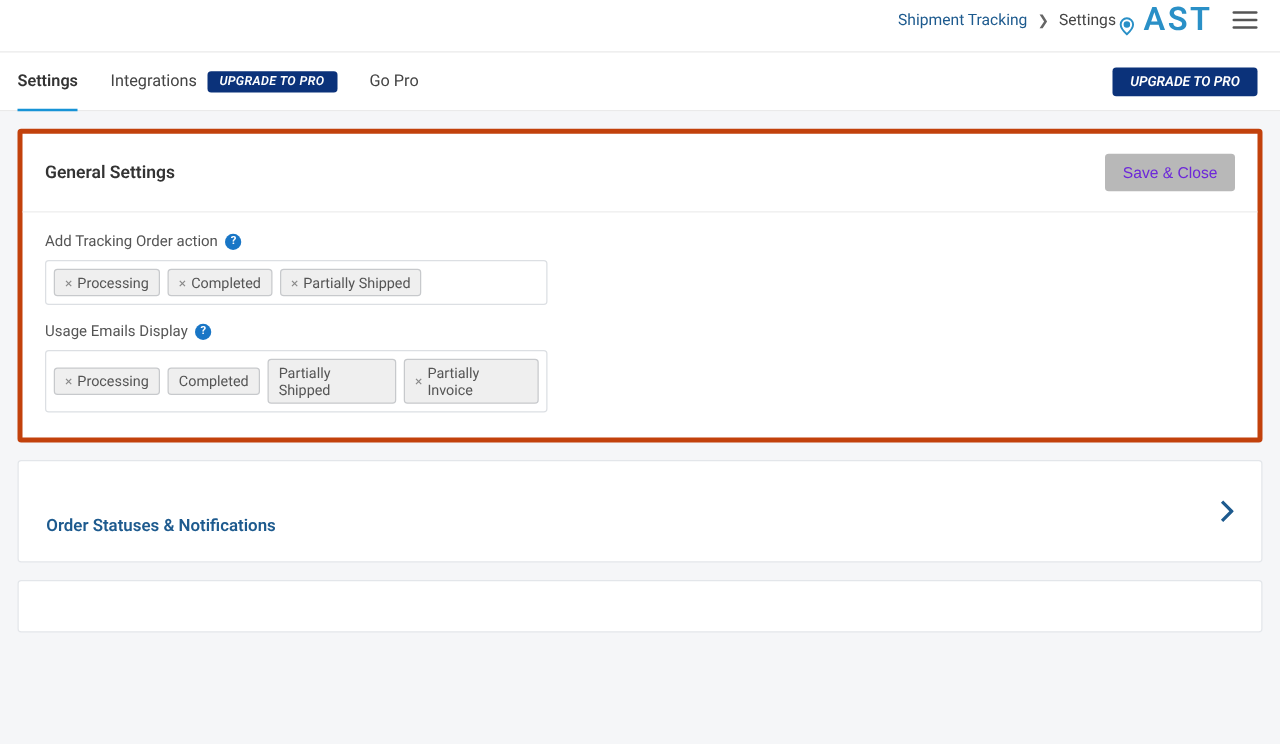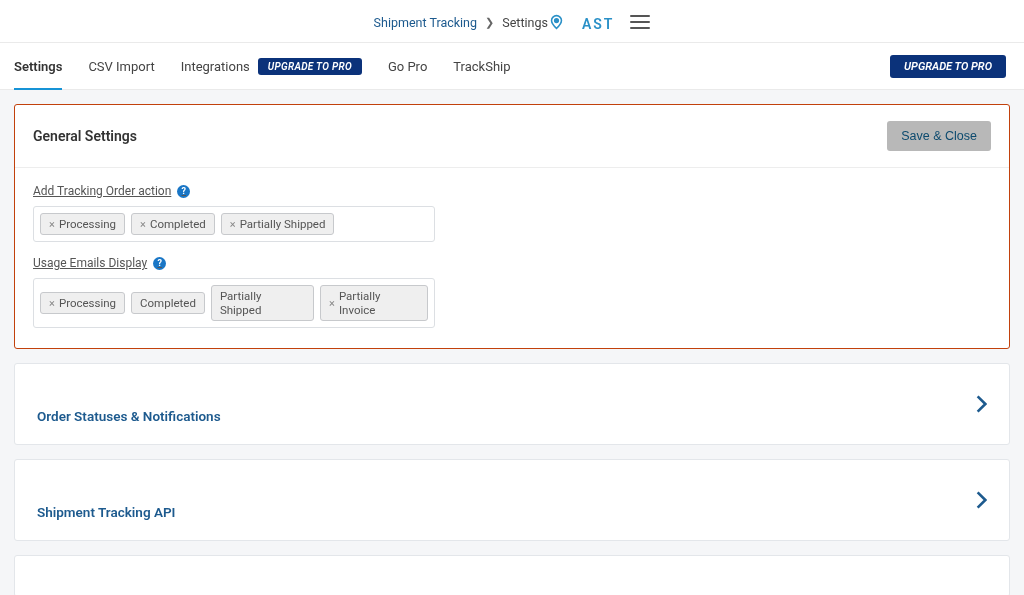--- a/index.html
+++ b/index.html
@@ -8,41 +8,41 @@
     background: #f5f6f8;
     color: #333;
     font-size: 13px;
     width: 1024px;
     height: 595px;
     overflow: hidden;
   }
   
   .topbar {
     display: flex;
-    justify-content: center;
-    align-items: center;
-    padding: 12px 18px 10px 18px;
+    justify-content: flex-end;
+    align-items: center;
+    padding: 1px 18px 10px 18px;
     background: #fff;
   }
   .breadcrumb {
     display: flex;
     align-items: center;
     gap: 8px;
     font-size: 12.5px;
   }
   .breadcrumb .bc-link { color: #1d5a8e; cursor: pointer; }
   .breadcrumb .bc-sep { color: #666; font-size: 11px; }
   .breadcrumb .bc-cur { color: #444; }
   .top-right { display: flex; align-items: center; gap: 16px; }
   .logo {
     display: flex;
     align-items: flex-end;
-    gap: 15px;
-    font-weight: 600;
-    font-size: 14px;
+    gap: 3px;
+    font-weight: 600;
+    font-size: 26px;
     letter-spacing: 2px;
     color: #2a90c7;
   }
   .logo svg { margin-right: 2px; }
   .hamburger {
     display: flex;
     flex-direction: column;
     justify-content: space-between;
     width: 20px;
     height: 14px;
@@ -116,39 +116,39 @@
   
   .content {
     padding: 14px;
     display: flex;
     flex-direction: column;
     gap: 14px;
   }
 
   .panel {
     background: #fff;
-    border: 1px solid #c2410c;
+    border: 4px solid #c2410c;
     border-radius: 3px;
   }
 
   .panel-header {
     display: flex;
     justify-content: space-between;
     align-items: center;
     padding: 16px 18px;
     border-bottom: 1px solid #ededed;
   }
   .panel-title {
     font-size: 14px;
     font-weight: 600;
     color: #333;
   }
   .save-btn {
     background: #b8b8b8;
-    color: #0c4a6e;
+    color: #6d28d9;
     border: none;
     padding: 8px 14px;
     font-size: 12.5px;
     border-radius: 3px;
     cursor: pointer;
   }
 
   .panel-body {
     padding: 16px 18px 20px 18px;
     display: flex;
@@ -160,21 +160,20 @@
     display: flex;
     flex-direction: column;
     gap: 8px;
   }
   .field-label {
     display: flex;
     align-items: center;
     gap: 6px;
     font-size: 12px;
     color: #555;
-    text-decoration: underline;
   }
   .help-icon {
     display: inline-flex;
     align-items: center;
     justify-content: center;
     width: 13px;
     height: 13px;
     border-radius: 50%;
     background: #1976c6;
     color: #fff;
@@ -254,31 +253,25 @@
     </div>
   </div>
 </div>
 
 <div class="tabs-row">
   <div class="tabs">
     <div class="tab active">
       <span>Settings</span>
     </div>
     <div class="tab">
-      <span>CSV Import</span>
-    </div>
-    <div class="tab">
       <span>Integrations</span>
       <span class="badge-pro">UPGRADE TO PRO</span>
     </div>
     <div class="tab">
       <span>Go Pro</span>
-    </div>
-    <div class="tab">
-      <span>TrackShip</span>
     </div>
   </div>
   <div class="top-cta">UPGRADE TO PRO</div>
 </div>
 
 <div class="content">
 
   <div class="panel">
     <div class="panel-header">
       <div class="panel-title">General Settings</div>
@@ -335,28 +328,20 @@
 
   <div class="acc-panel">
     <div class="acc-title">
       <span>Order Statuses &amp; Notifications</span>
     </div>
     <svg class="chevron" width="11" height="18" viewBox="0 0 8 14" fill="none" stroke="currentColor" stroke-width="2">
         <path d="M1 1l6 6-6 6"></path>
       </svg>
   </div>
 
-  <div class="acc-panel">
-    <div class="acc-title">
-      <span>Shipment Tracking API</span>
-    </div>
-    <svg class="chevron" width="11" height="18" viewBox="0 0 8 14" fill="none" stroke="currentColor" stroke-width="2">
-        <path d="M1 1l6 6-6 6"></path>
-      </svg>
-  </div>
 
 
   <div class="acc-panel">
     
     
   </div>
 
 </div>
 
 </body></html>

